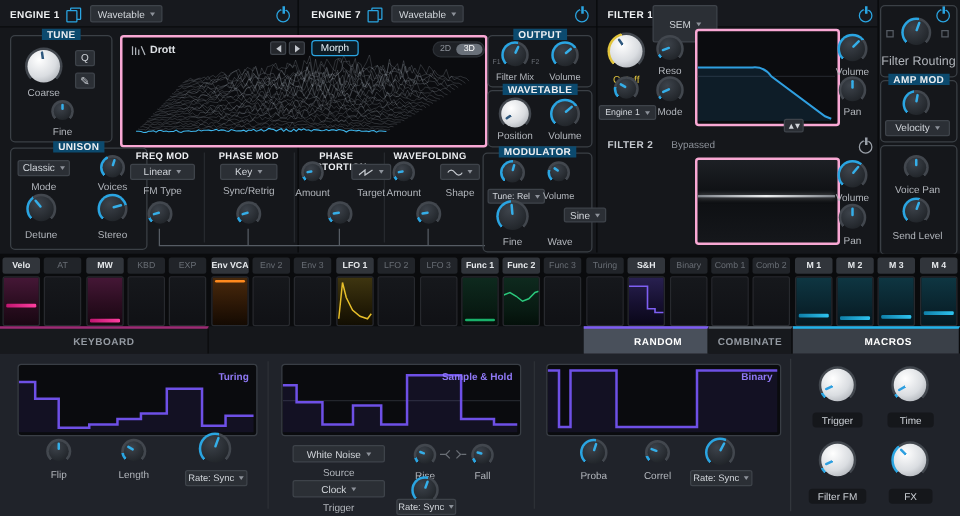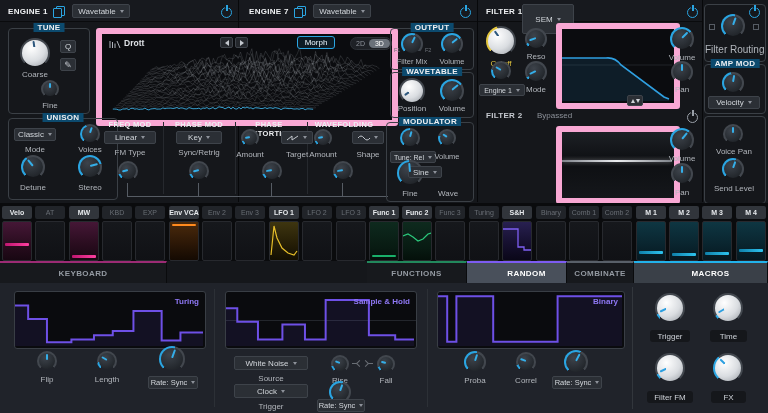--- a/index.html
+++ b/index.html
@@ -21,41 +21,41 @@
     border-radius:1px;background:#35aee8;transform-origin:50% 100%;transform:rotate(var(--rot,0deg));z-index:2;}
   .ball::before{background:radial-gradient(circle at 36% 30%,#ffffff,#dadde1 55%,#afb3b9 85%,#8d9197);}
   .ball>i{background:linear-gradient(180deg,#2e587e 0%,#2e587e 55%,transparent 55%);}
   .mac>i{background:linear-gradient(180deg,#2d9fe0 0%,#2d9fe0 60%,transparent 60%);}
   
   .dd{position:absolute;background:#2b2f35;border:1px solid #3e434a;border-radius:2px;box-sizing:border-box;
       display:flex;align-items:center;justify-content:center;gap:4px;font-size:8px;color:#d2d6db;white-space:nowrap;}
   .dd::after{content:'';border-left:2.5px solid transparent;border-right:2.5px solid transparent;border-top:3px solid #8d929a;}
   .btn{position:absolute;background:#2b2f35;border:1px solid #3e434a;border-radius:2px;color:#d2d6db;
        font-size:8px;display:flex;align-items:center;justify-content:center;box-sizing:border-box;}
-  .morph{border:1px solid #2aa5e2;background:rgba(42,165,226,.10);color:#eaf5fc;border-radius:3px;font-size:8px;margin-left:44px;}
+  .morph{border:1px solid #2aa5e2;background:rgba(42,165,226,.10);color:#eaf5fc;border-radius:3px;font-size:8px;}
   
   .pwr{position:absolute;width:9px;height:9px;border:1.5px solid #2aa5e2;border-radius:50%;}
   .pwr::before{content:'';position:absolute;left:50%;top:-4px;transform:translateX(-50%);width:4px;height:4px;background:#17191e;}
   .pwr::after{content:'';position:absolute;left:50%;top:-3px;transform:translateX(-50%);width:2px;height:6px;background:#2aa5e2;}
   .pwr.gray{border-color:#9aa0a8;}.pwr.gray::after{background:#9aa0a8;}
   .cpy{position:absolute;width:12px;height:12px;}
   .cpy::before{content:'';position:absolute;left:0;bottom:0;width:7px;height:8px;border:1px solid #2aa5e2;border-radius:1px;background:#17191e;z-index:1;}
   .cpy::after{content:'';position:absolute;left:3px;top:0;width:7px;height:8px;border:1px solid #2aa5e2;border-radius:1px;}
   .car-l{width:0;height:0;border-top:3.5px solid transparent;border-bottom:3.5px solid transparent;border-right:4px solid #c4c8ce;}
   .car-r{width:0;height:0;border-top:3.5px solid transparent;border-bottom:3.5px solid transparent;border-left:4px solid #c4c8ce;}
   .tgl{position:absolute;display:flex;align-items:center;background:#1e2126;border-radius:7px;padding:1px;border:1px solid #2c3036;}
   .tgl .t2{color:#8d929a;font-size:7px;padding:0 4px;}
   .tgl .t3{background:#6a717a;color:#fff;border-radius:6px;font-size:7px;padding:1px 6px;}
   .arr-u{width:0;height:0;border-left:2.5px solid transparent;border-right:2.5px solid transparent;border-bottom:4px solid #cfd3d8;}
   .arr-d{width:0;height:0;border-left:2.5px solid transparent;border-right:2.5px solid transparent;border-top:4px solid #cfd3d8;}
   .sq{position:absolute;width:4px;height:4px;border:1px solid #565c64;}
   .vline{position:absolute;width:1px;background:#07080a;}
   .pencil{font-size:9px;color:#c8ccd2;transform:rotate(0deg);}
   
-  .screen{position:absolute;background:#0b0c0f;border:6px solid #f9a8d4;border-radius:3px;overflow:hidden;}
+  .screen{position:absolute;background:#0b0c0f;border:2px solid #f9a8d4;border-radius:3px;overflow:hidden;}
   .disp{position:absolute;background:#0a0b0e;border:1px solid #393e45;border-radius:3px;overflow:hidden;}
   .ptl{position:absolute;font-size:8px;font-weight:bold;color:#8f78f5;text-align:right;}
   
   .mstrip{position:absolute;left:0;top:203px;width:768px;height:58px;background:#0a0b0d;}
   .mcol{position:absolute;top:0;width:30px;height:58px;}
   .mtab{position:absolute;top:3px;left:0;width:30px;height:13px;border-radius:2px;background:#31353b;
         font-size:7px;font-weight:bold;color:#e6e9ec;display:flex;align-items:center;justify-content:center;white-space:nowrap;}
   .mtab.off{background:#212429;color:#686d74;font-weight:normal;}
   .mcell{position:absolute;top:18px;left:0;width:28px;height:38px;border:1px solid #27292e;border-radius:2px;
          background:linear-gradient(180deg,#16181c,#101115);overflow:hidden;}
@@ -273,21 +273,21 @@
     </div>
   <div class="dd" style="left:390px;top:151px;width:46px;height:12px;font-size:7px">Tune: Rel</div>
   <div class="knob" style="left:438px;top:129px;width:18px;height:18px;--arc:60deg;--rot:-55deg">
       <i></i>
     </div>
   <div class="lbl" style="left:429px;top:152px;width:36px;font-size:7.5px">Volume</div>
   <div class="knob" style="left:397px;top:160px;width:26px;height:26px;--arc:130deg;--rot:-5deg">
       <i></i>
     </div>
   <div class="lbl" style="left:396px;top:189px;width:28px">Fine</div>
-  <div class="dd" style="left:408px;top:166px;width:34px;height:12px">Sine</div>
+  <div class="dd" style="left:451px;top:166px;width:34px;height:12px">Sine</div>
   <div class="lbl" style="left:431px;top:189px;width:34px">Wave</div>
 
   <div class="knob ball" style="left:486px;top:26px;width:30px;height:30px;--ac:#e2c53c;--arc:120deg;--rot:-35deg">
       <i></i>
     </div>
   <div class="lbl" style="left:481px;top:59px;width:40px;color:#e3c63f">Cutoff</div>
   <div class="knob" style="left:525px;top:28px;width:22px;height:22px;--arc:18deg;--rot:-110deg">
       <i></i>
     </div>
   <div class="lbl" style="left:522px;top:52px;width:28px">Reso</div>
@@ -474,21 +474,20 @@
       </div>
     <div class="mcol" style="left:736px">
         <div class="mtab">M 4</div>
       <div class="mcell pv-m">
           <div class="bar" style="top:70%;background:linear-gradient(90deg,#0f7fa8,#2ec4f0)"></div>
         </div>
       </div>
   </div>
 
   <div class="gtab" style="left:0;width:167px;--tc:#9c2b74">KEYBOARD</div>
-  <div class="gtab" style="left:367px;width:100px;--tc:#22885c">FUNCTIONS</div>
   <div class="gtab sel" style="left:467px;width:100px;--tc:#7d5cf2">RANDOM</div>
   <div class="gtab sel" style="left:634px;width:134px;--tc:#22b2ea;background:#3a4048">MACROS</div>
   <div class="gtab" style="left:567px;width:67px;--tc:#596069">COMBINATE</div>
 
   <div class="abs" style="left:0;top:283px;width:768px;height:130px;background:#20232a"></div>
 
   <div class="disp" style="left:14px;top:291px;width:190px;height:56px">
     <svg style="position:absolute;inset:0" width="188" height="54" viewBox="0 0 100 100" preserveAspectRatio="none">
         <path d="M0 25 H7 V50 H17 V93 H30 V88 H42 V80 H52 V72 H63 V35 H78 V90 H88 V75 H100 V75 V100 H0 Z" fill="rgba(110,80,230,0.10)"></path>
         <path d="M0 25 H7 V50 H17 V93 H30 V88 H42 V80 H52 V72 H63 V35 H78 V90 H88 V75 H100 V75" fill="none" stroke="#6e50e6" stroke-width="2" vector-effect="non-scaling-stroke"></path>

